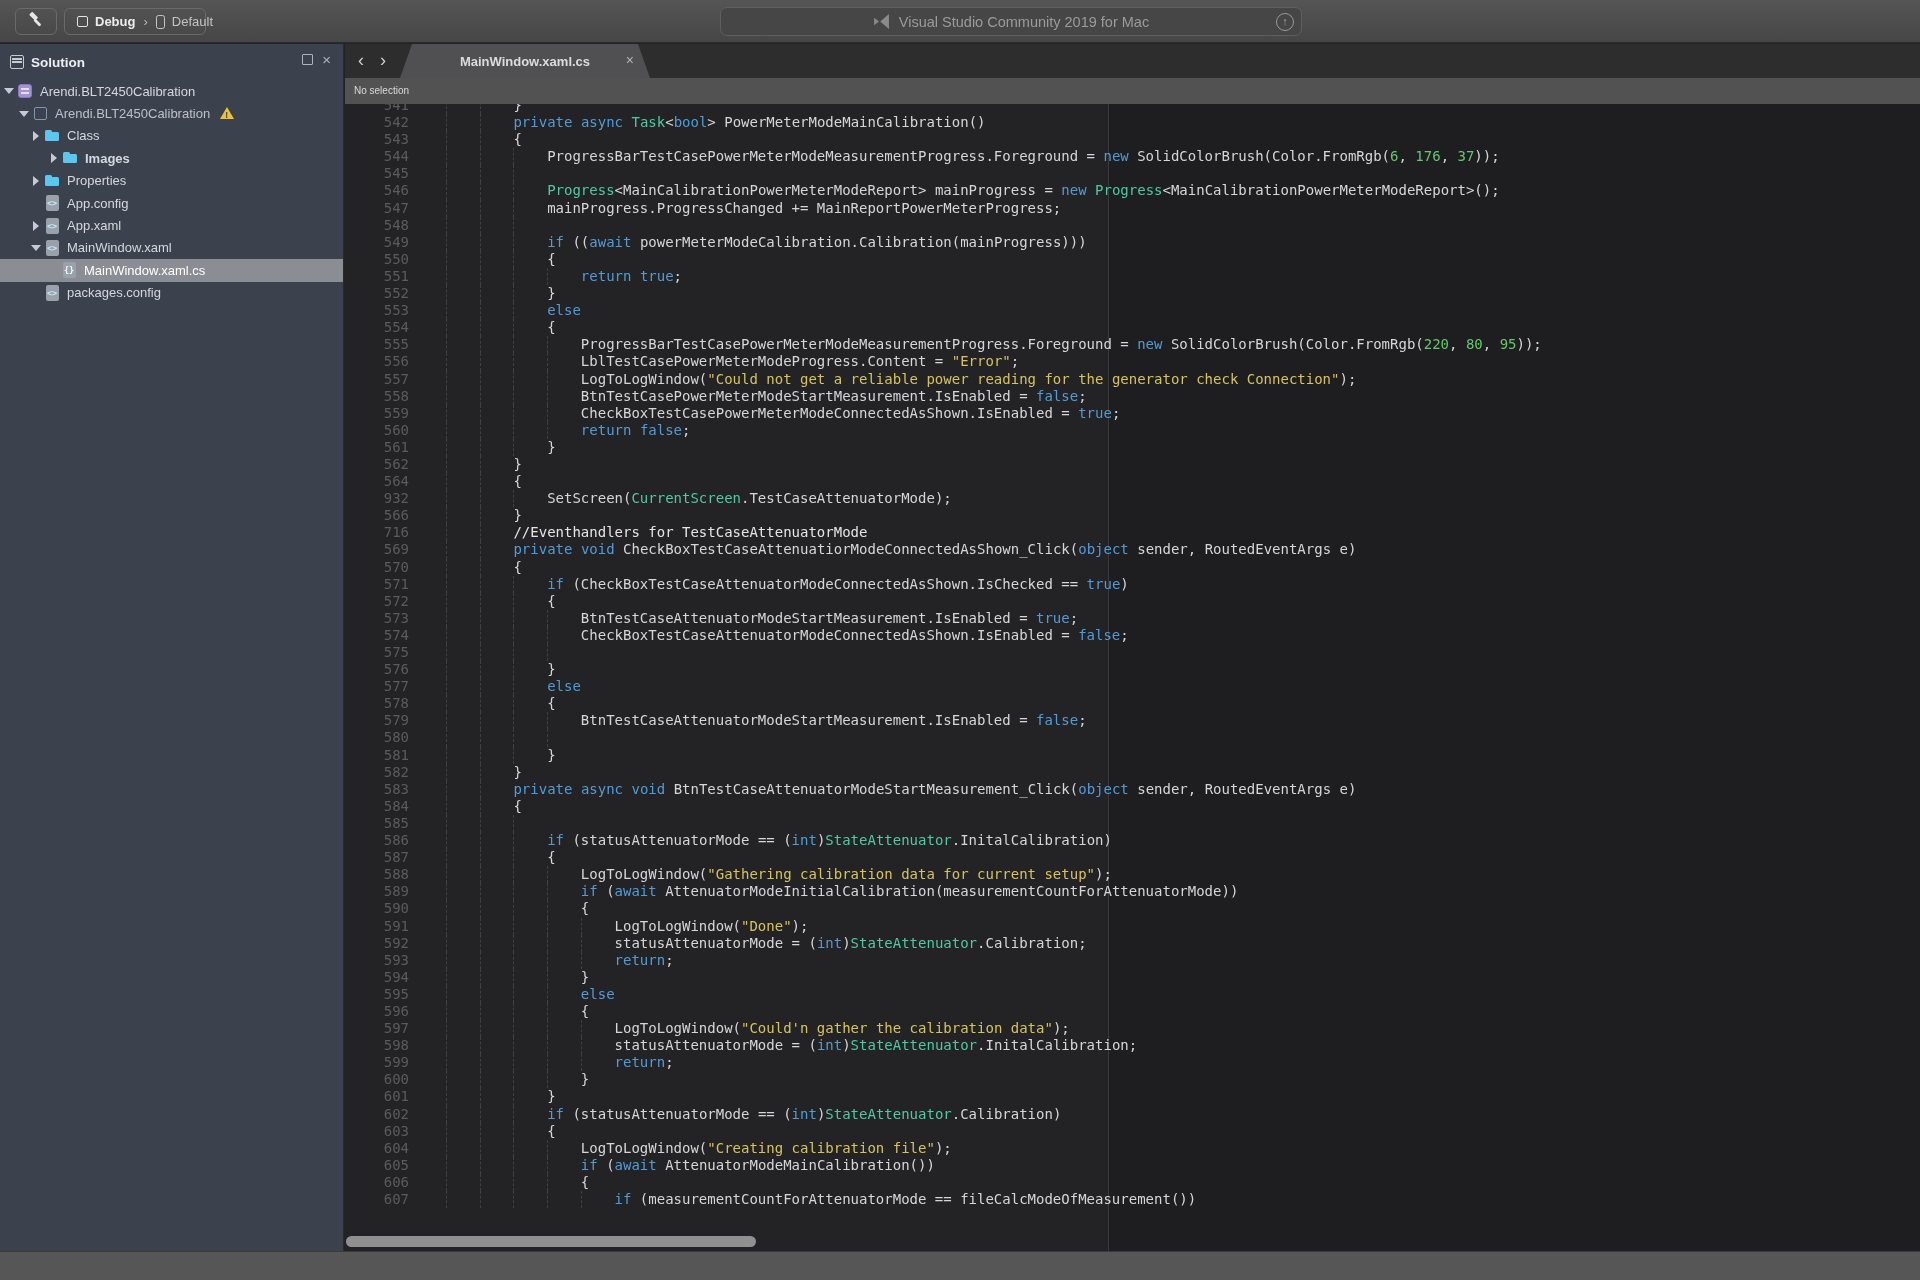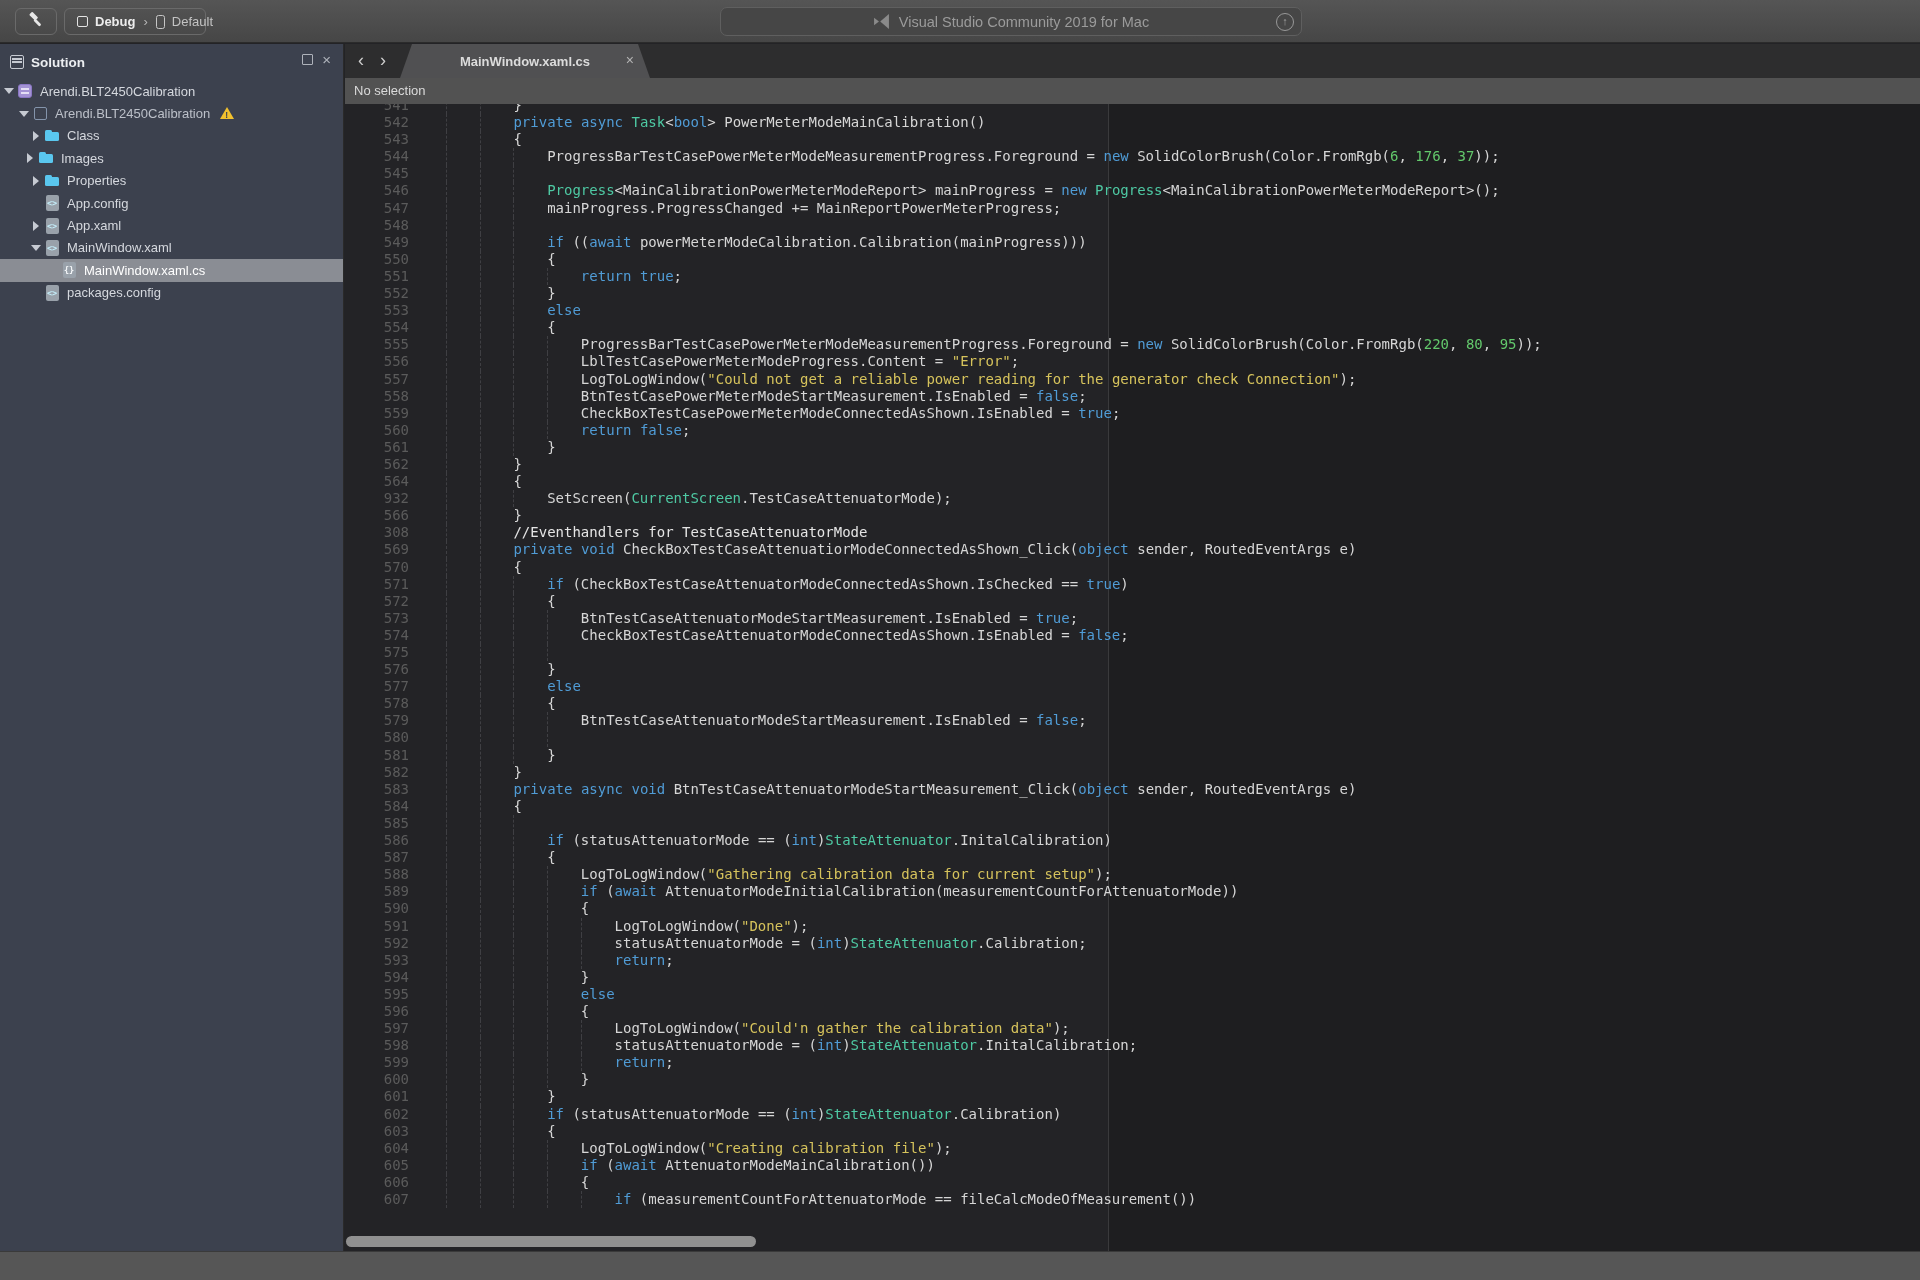--- a/index.html
+++ b/index.html
@@ -78,21 +78,21 @@
   .tabbar { position:absolute; left:345px; right:0; top:44px; height:34px; background:#2d2d2e; }
   .nav-chev { position:absolute; top:4px; width:18px; height:26px; color:#cfcfcf; font-size:18px;
               line-height:25px; text-align:center; }
   .nav-back { left:7px; } .nav-fwd { left:29px; }
   .tab { position:absolute; left:55px; top:0; width:250px; height:34px; background:#505052;
          clip-path:polygon(0 100%, 12px 0, calc(100% - 12px) 0, 100% 100%);
          display:flex; align-items:center; justify-content:center; }
   .tab .ttitle { font-size:13px; font-weight:bold; color:#dcdcdc; }
   .tab .tclose { position:absolute; right:16px; top:8px; color:#b4b4b4; font-size:14px; line-height:16px; }
   .breadcrumb { position:absolute; left:345px; right:0; top:78px; height:26px; background:#525252;
-                color:#dadada; font-size:13px; line-height:26px; padding-left:9px; }
+                color:#dadada; font-size:10px; line-height:26px; padding-left:9px; }
 
   
   .viewport { position:absolute; left:345px; right:0; top:104px; bottom:29px; background:#232326; overflow:hidden; }
   .ruler-zone { position:absolute; left:763px; top:0; bottom:0; right:0; background:#1e1e20;
                 border-left:1px solid #3a3a3c; }
   .lines-clip { position:absolute; left:0; top:0; right:12px; height:1129px; overflow:hidden; }
   .lines { margin-top:-7px; }
   .line { position:relative; height:17.1px; font-family:"DejaVu Sans Mono",monospace;
           font-size:14px; line-height:17.1px; white-space:pre; }
   .ln { position:absolute; left:0; width:64px; text-align:right; color:#5b5b5b; }
@@ -164,21 +164,21 @@
           <span class="tlabel">Arendi.BLT2450Calibration</span>
           <span class="warn"></span>
         </div>
         <div class="trow" style="padding-left: 30px;">
           <span class="arrow">
             <span class="tri-r"></span>
           </span>
           <span class="ic ic-folder"></span>
           <span class="tlabel">Class</span>
         </div>
-        <div class="trow" style="padding-left: 24px;">
+        <div class="trow" style="padding-left: 48px; font-weight: bold;">
           <span class="arrow">
             <span class="tri-r"></span>
           </span>
           <span class="ic ic-folder"></span>
           <span class="tlabel">Images</span>
         </div>
         <div class="trow" style="padding-left: 30px;">
           <span class="arrow">
             <span class="tri-r"></span>
           </span>
@@ -262,21 +262,21 @@
           <div class="line"><span class="ln">556</span><i class="guide" style="left: calc(0ch + 101px);"></i><i class="guide" style="left: calc(4ch + 101px);"></i><i class="guide" style="left: calc(8ch + 101px);"></i><i class="guide" style="left: calc(12ch + 101px);"></i><span class="ct"><span class="p">                LblTestCasePowerMeterModeProgress.Content = </span><span class="s">"Error"</span><span class="p">;</span></span></div>
           <div class="line"><span class="ln">557</span><i class="guide" style="left: calc(0ch + 101px);"></i><i class="guide" style="left: calc(4ch + 101px);"></i><i class="guide" style="left: calc(8ch + 101px);"></i><i class="guide" style="left: calc(12ch + 101px);"></i><span class="ct"><span class="p">                LogToLogWindow(</span><span class="s">"Could not get a reliable power reading for the generator check Connection"</span><span class="p">);</span></span></div>
           <div class="line"><span class="ln">558</span><i class="guide" style="left: calc(0ch + 101px);"></i><i class="guide" style="left: calc(4ch + 101px);"></i><i class="guide" style="left: calc(8ch + 101px);"></i><i class="guide" style="left: calc(12ch + 101px);"></i><span class="ct"><span class="p">                BtnTestCasePowerMeterModeStartMeasurement.IsEnabled = </span><span class="k">false</span><span class="p">;</span></span></div>
           <div class="line"><span class="ln">559</span><i class="guide" style="left: calc(0ch + 101px);"></i><i class="guide" style="left: calc(4ch + 101px);"></i><i class="guide" style="left: calc(8ch + 101px);"></i><i class="guide" style="left: calc(12ch + 101px);"></i><span class="ct"><span class="p">                CheckBoxTestCasePowerMeterModeConnectedAsShown.IsEnabled = </span><span class="k">true</span><span class="p">;</span></span></div>
           <div class="line"><span class="ln">560</span><i class="guide" style="left: calc(0ch + 101px);"></i><i class="guide" style="left: calc(4ch + 101px);"></i><i class="guide" style="left: calc(8ch + 101px);"></i><i class="guide" style="left: calc(12ch + 101px);"></i><span class="ct"><span class="p">                </span><span class="k">return</span><span class="p"> </span><span class="k">false</span><span class="p">;</span></span></div>
           <div class="line"><span class="ln">561</span><i class="guide" style="left: calc(0ch + 101px);"></i><i class="guide" style="left: calc(4ch + 101px);"></i><i class="guide" style="left: calc(8ch + 101px);"></i><span class="ct"><span class="p">            }</span></span></div>
           <div class="line"><span class="ln">562</span><i class="guide" style="left: calc(0ch + 101px);"></i><i class="guide" style="left: calc(4ch + 101px);"></i><span class="ct"><span class="p">        }</span></span></div>
           <div class="line"><span class="ln">564</span><i class="guide" style="left: calc(0ch + 101px);"></i><i class="guide" style="left: calc(4ch + 101px);"></i><span class="ct"><span class="p">        {</span></span></div>
           <div class="line"><span class="ln">932</span><i class="guide" style="left: calc(0ch + 101px);"></i><i class="guide" style="left: calc(4ch + 101px);"></i><i class="guide" style="left: calc(8ch + 101px);"></i><span class="ct"><span class="p">            SetScreen(</span><span class="t">CurrentScreen</span><span class="p">.TestCaseAttenuatorMode);</span></span></div>
           <div class="line"><span class="ln">566</span><i class="guide" style="left: calc(0ch + 101px);"></i><i class="guide" style="left: calc(4ch + 101px);"></i><span class="ct"><span class="p">        }</span></span></div>
-          <div class="line"><span class="ln">308</span><i class="guide" style="left: calc(0ch + 101px);"></i><i class="guide" style="left: calc(4ch + 101px);"></i><span class="ct"><span class="p">        </span><span class="c">//Eventhandlers for TestCaseAttenuatorMode</span></span></div>
+          <div class="line"><span class="ln">716</span><i class="guide" style="left: calc(0ch + 101px);"></i><i class="guide" style="left: calc(4ch + 101px);"></i><span class="ct"><span class="p">        </span><span class="c">//Eventhandlers for TestCaseAttenuatorMode</span></span></div>
           <div class="line"><span class="ln">569</span><i class="guide" style="left: calc(0ch + 101px);"></i><i class="guide" style="left: calc(4ch + 101px);"></i><span class="ct"><span class="p">        </span><span class="k">private</span><span class="p"> </span><span class="k">void</span><span class="p"> CheckBoxTestCaseAttenuatiorModeConnectedAsShown_Click(</span><span class="k">object</span><span class="p"> sender, RoutedEventArgs e)</span></span></div>
           <div class="line"><span class="ln">570</span><i class="guide" style="left: calc(0ch + 101px);"></i><i class="guide" style="left: calc(4ch + 101px);"></i><span class="ct"><span class="p">        {</span></span></div>
           <div class="line"><span class="ln">571</span><i class="guide" style="left: calc(0ch + 101px);"></i><i class="guide" style="left: calc(4ch + 101px);"></i><i class="guide" style="left: calc(8ch + 101px);"></i><span class="ct"><span class="p">            </span><span class="k">if</span><span class="p"> (CheckBoxTestCaseAttenuatorModeConnectedAsShown.IsChecked == </span><span class="k">true</span><span class="p">)</span></span></div>
           <div class="line"><span class="ln">572</span><i class="guide" style="left: calc(0ch + 101px);"></i><i class="guide" style="left: calc(4ch + 101px);"></i><i class="guide" style="left: calc(8ch + 101px);"></i><span class="ct"><span class="p">            {</span></span></div>
           <div class="line"><span class="ln">573</span><i class="guide" style="left: calc(0ch + 101px);"></i><i class="guide" style="left: calc(4ch + 101px);"></i><i class="guide" style="left: calc(8ch + 101px);"></i><i class="guide" style="left: calc(12ch + 101px);"></i><span class="ct"><span class="p">                BtnTestCaseAttenuatorModeStartMeasurement.IsEnabled = </span><span class="k">true</span><span class="p">;</span></span></div>
           <div class="line"><span class="ln">574</span><i class="guide" style="left: calc(0ch + 101px);"></i><i class="guide" style="left: calc(4ch + 101px);"></i><i class="guide" style="left: calc(8ch + 101px);"></i><i class="guide" style="left: calc(12ch + 101px);"></i><span class="ct"><span class="p">                CheckBoxTestCaseAttenuatorModeConnectedAsShown.IsEnabled = </span><span class="k">false</span><span class="p">;</span></span></div>
           <div class="line"><span class="ln">575</span><i class="guide" style="left: calc(0ch + 101px);"></i><i class="guide" style="left: calc(4ch + 101px);"></i><i class="guide" style="left: calc(8ch + 101px);"></i><i class="guide" style="left: calc(12ch + 101px);"></i><span class="ct"></span></div>
           <div class="line"><span class="ln">576</span><i class="guide" style="left: calc(0ch + 101px);"></i><i class="guide" style="left: calc(4ch + 101px);"></i><i class="guide" style="left: calc(8ch + 101px);"></i><span class="ct"><span class="p">            }</span></span></div>
           <div class="line"><span class="ln">577</span><i class="guide" style="left: calc(0ch + 101px);"></i><i class="guide" style="left: calc(4ch + 101px);"></i><i class="guide" style="left: calc(8ch + 101px);"></i><span class="ct"><span class="p">            </span><span class="k">else</span></span></div>
           <div class="line"><span class="ln">578</span><i class="guide" style="left: calc(0ch + 101px);"></i><i class="guide" style="left: calc(4ch + 101px);"></i><i class="guide" style="left: calc(8ch + 101px);"></i><span class="ct"><span class="p">            {</span></span></div>

